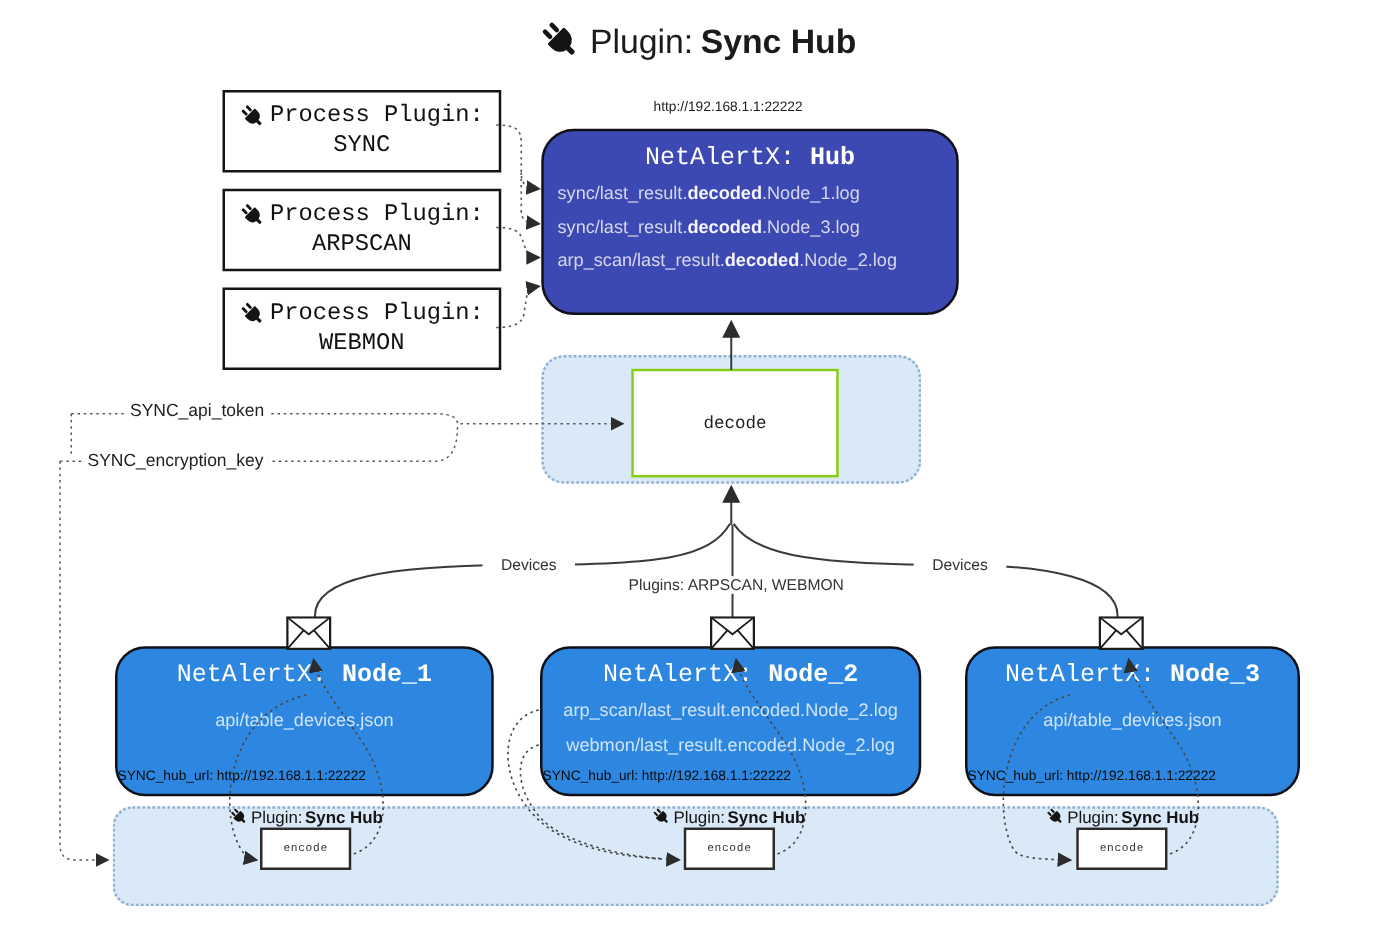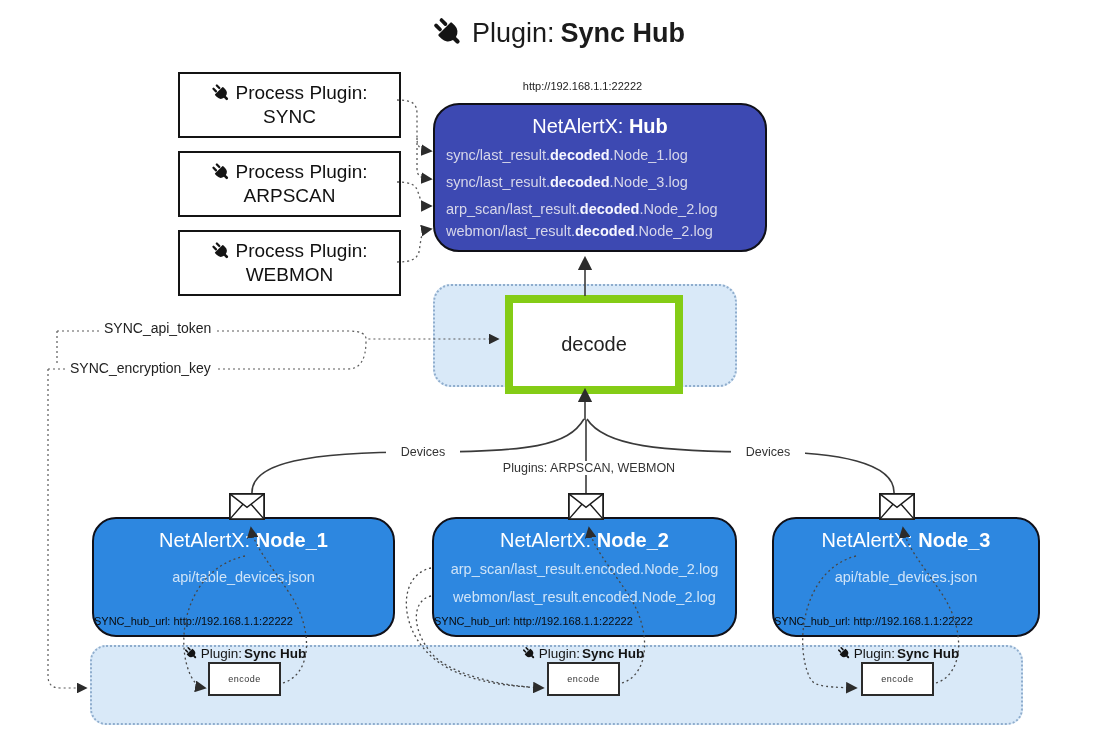--- a/index.html
+++ b/index.html
@@ -1,19 +1,19 @@
 <!DOCTYPE html>
 <html style="--hub-bg: #3d49b2; --node-bg: #2d87e0; --panel-bg: #d9e9f8; --panel-border: #8fadcd;"><head>
 <meta charset="utf-8">
 <style>
   html,body{margin:0;padding:0;background:#ffffff;}
   #canvas{position:relative;width:1117px;height:754px;background:#fff;overflow:hidden;
           font-family:"Liberation Sans",sans-serif;color:#1c1c1c;}
   .abs{position:absolute;}
-  .mono{font-family:Liberation Sans, sans-serif;}
+  .mono{font-family:Liberation Mono, monospace;}
 
   
   #main-title{left:0;right:0;top:16px;text-align:center;font-size:27px;color:#1b1b1b;}
   #main-title .ttl-wrap{display:inline-flex;align-items:center;gap:6px;}
   #main-title b{font-weight:700;}
   .plug{fill:#141414;}
 
   
   .proc-box{left:178px;width:219px;height:62px;background:#fff;border:2px solid #141414;
             display:flex;flex-direction:column;align-items:center;justify-content:center;
@@ -25,22 +25,22 @@
   #hub-box{left:433px;top:103px;width:334px;height:149px;background:var(--hub-bg,#3d49b2);
            border:2px solid #101018;border-radius:26px;box-sizing:border-box;z-index:1;}
   #hub-title{left:0;right:0;top:10px;text-align:center;font-size:20px;color:#fff;}
   #hub-title b{font-weight:700;}
   .hub-line{left:11px;right:6px;font-size:14.5px;color:#d7d7ea;white-space:nowrap;}
   .hub-line b{color:#f6f6ff;font-weight:700;}
 
   
   #decode-panel{left:433px;top:284px;width:304px;height:103px;background:var(--panel-bg,#d9e9f8);
                 border:2px dotted var(--panel-border,#8fadcd);border-radius:18px;box-sizing:border-box;z-index:1;}
-  #decode-box{left:505px;top:295px;width:162px;height:83px;background:#fff;border:8px solid #84cc16;
-              display:flex;align-items:center;justify-content:center;font-size:20px;color:#222;z-index:2;}
+  #decode-box{left:505px;top:295px;width:162px;height:83px;background:#fff;border:2px solid #84cc16;
+              display:flex;align-items:center;justify-content:center;font-size:14px;color:#222;z-index:2;}
 
   
   .key-label{background:#fff;padding:0 4px;font-size:14px;color:#222;z-index:7;white-space:nowrap;}
 
   
   .edge-label{background:#fff;padding:0 3px;font-size:12.5px;color:#333;z-index:7;text-align:center;white-space:nowrap;}
 
   
   .node-box{top:517px;height:120px;background:var(--node-bg,#2d87e0);border:2.5px solid #101018;
             border-radius:24px;box-sizing:border-box;z-index:1;}
@@ -118,21 +118,20 @@
   </div>
 
   <div id="hub-url" class="abs">http://192.168.1.1:22222</div>
   <div id="hub-box" class="abs">
     <div id="hub-title" class="abs mono">
       <span>NetAlertX: </span><b>Hub</b>
     </div>
     <div class="abs hub-line" style="top:42px"><span>sync/last_result.</span><b>decoded</b><span>.Node_1.log</span></div>
     <div class="abs hub-line" style="top:69px"><span>sync/last_result.</span><b>decoded</b><span>.Node_3.log</span></div>
     <div class="abs hub-line" style="top:96px"><span>arp_scan/last_result.</span><b>decoded</b><span>.Node_2.log</span></div>
-    <div class="abs hub-line" style="top:118px"><span>webmon/last_result.</span><b>decoded</b><span>.Node_2.log</span></div>
   </div>
 
   <div id="decode-panel" class="abs"></div>
   <div id="decode-box" class="abs mono">
     <span>decode</span>
   </div>
 
   <div class="abs key-label" style="left:100px;top:320px">SYNC_api_token</div>
   <div class="abs key-label" style="left:66px;top:360px">SYNC_encryption_key</div>
 

